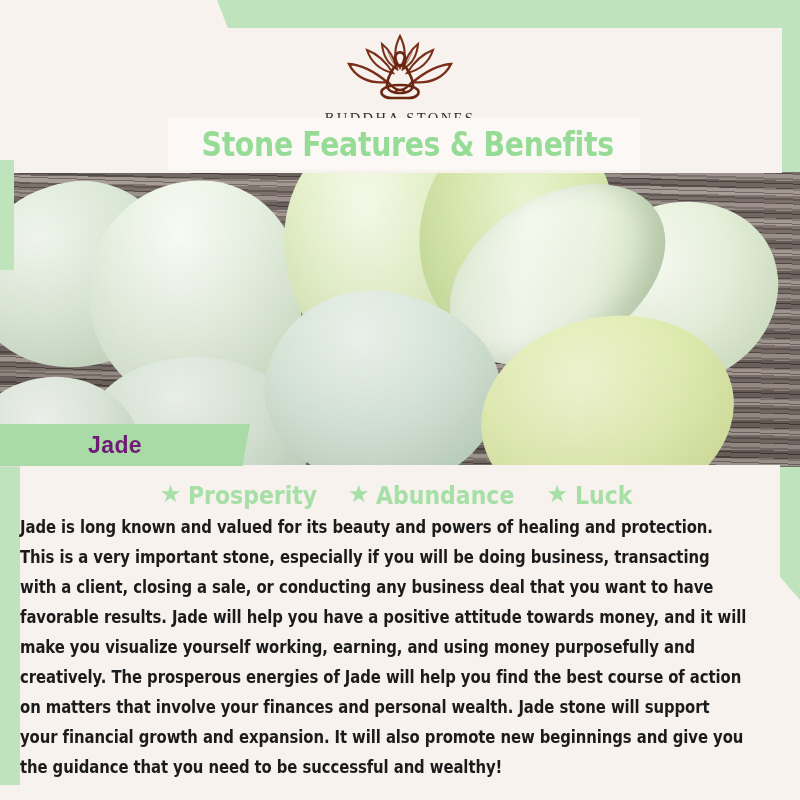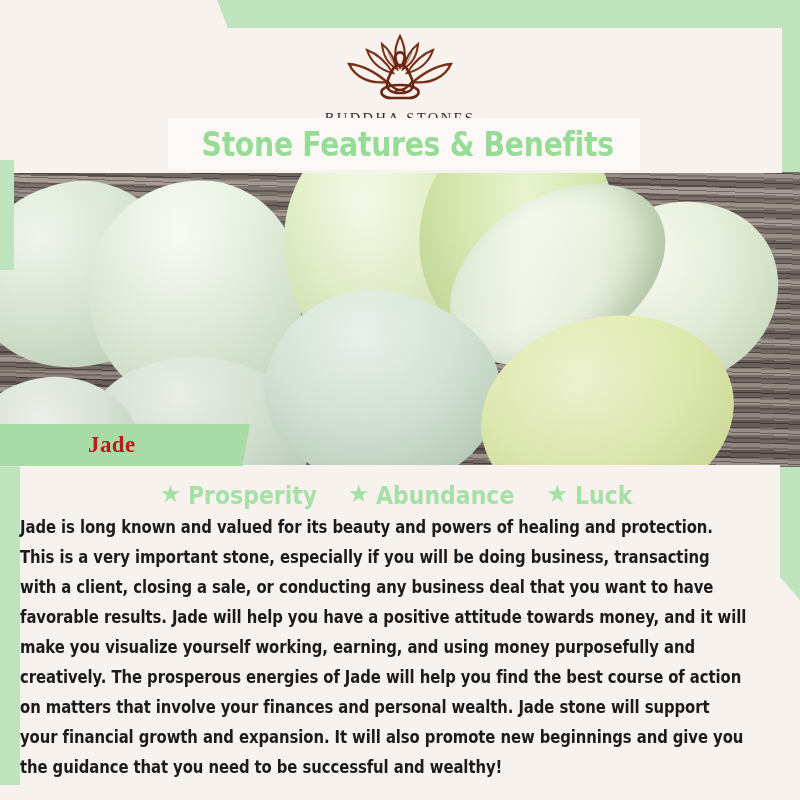--- a/index.html
+++ b/index.html
@@ -234,24 +234,24 @@
     height: 42px;
     background: #a9dba6;
     clip-path: polygon(0 0, 100% 0, 97% 100%, 0 100%);
     z-index: 5;
     display: flex;
     align-items: center;
   }
 
   .jade-label {
     margin-left: 88px;
-    font-family: Liberation Serif, serif;
+    font-family: Liberation Sans, sans-serif;
     font-weight: bold;
     font-size: 23px;
-    color: #b91c1c;
+    color: #701a75;
     letter-spacing: 0.4px;
   }
 
   
   .benefits {
     position: absolute;
     top: 478px;
     left: 0;
     width: 800px;
     height: 34px;

